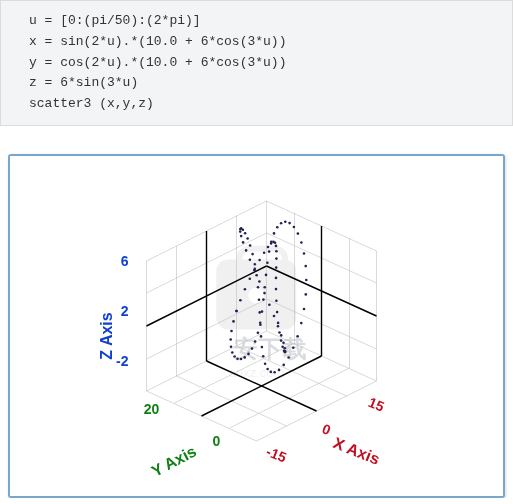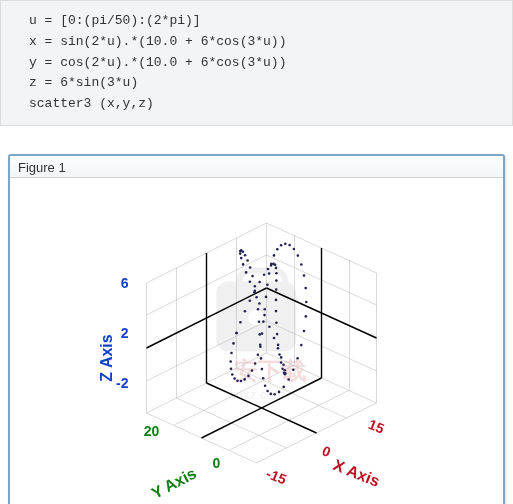--- a/index.html
+++ b/index.html
@@ -78,21 +78,21 @@
     top: 28px;
     left: 32px;
     width: 16px;
     height: 16px;
     background: #ffffff;
     border-radius: 50%;
   }
   .wm-text {
     font-size: 24px;
     font-weight: bold;
-    color: #b91c1c;
+    color: #0f172a;
     letter-spacing: 0.5px;
     font-family: Liberation Serif, serif;
     margin-left: 28px;
   }
   .wm-sub {
     font-size: 13px;
     color: #a0a0a0;
   }
   svg.plot-svg {
     position: absolute;
@@ -130,21 +130,20 @@
 </head>
 <body>
 
 <div class="code-block"><span>u = [0:(pi/50):(2*pi)]</span>
 <span>x = sin(2*u).*(10.0 + 6*cos(3*u))</span>
 <span>y = cos(2*u).*(10.0 + 6*cos(3*u))</span>
 <span>z = 6*sin(3*u)</span>
 <span>scatter3 (x,y,z)</span></div>
 
 <div class="figure-panel">
-  <div class="figure-title">Figure 1</div>
   <div class="plot-area">
 
     <div class="watermark">
       <div class="wm-icon"></div>
       <div class="wm-text">安下载</div>
       <div class="wm-sub">anxz.com</div>
     </div>
 
     <svg class="plot-svg" viewBox="0 0 480 340">
 

